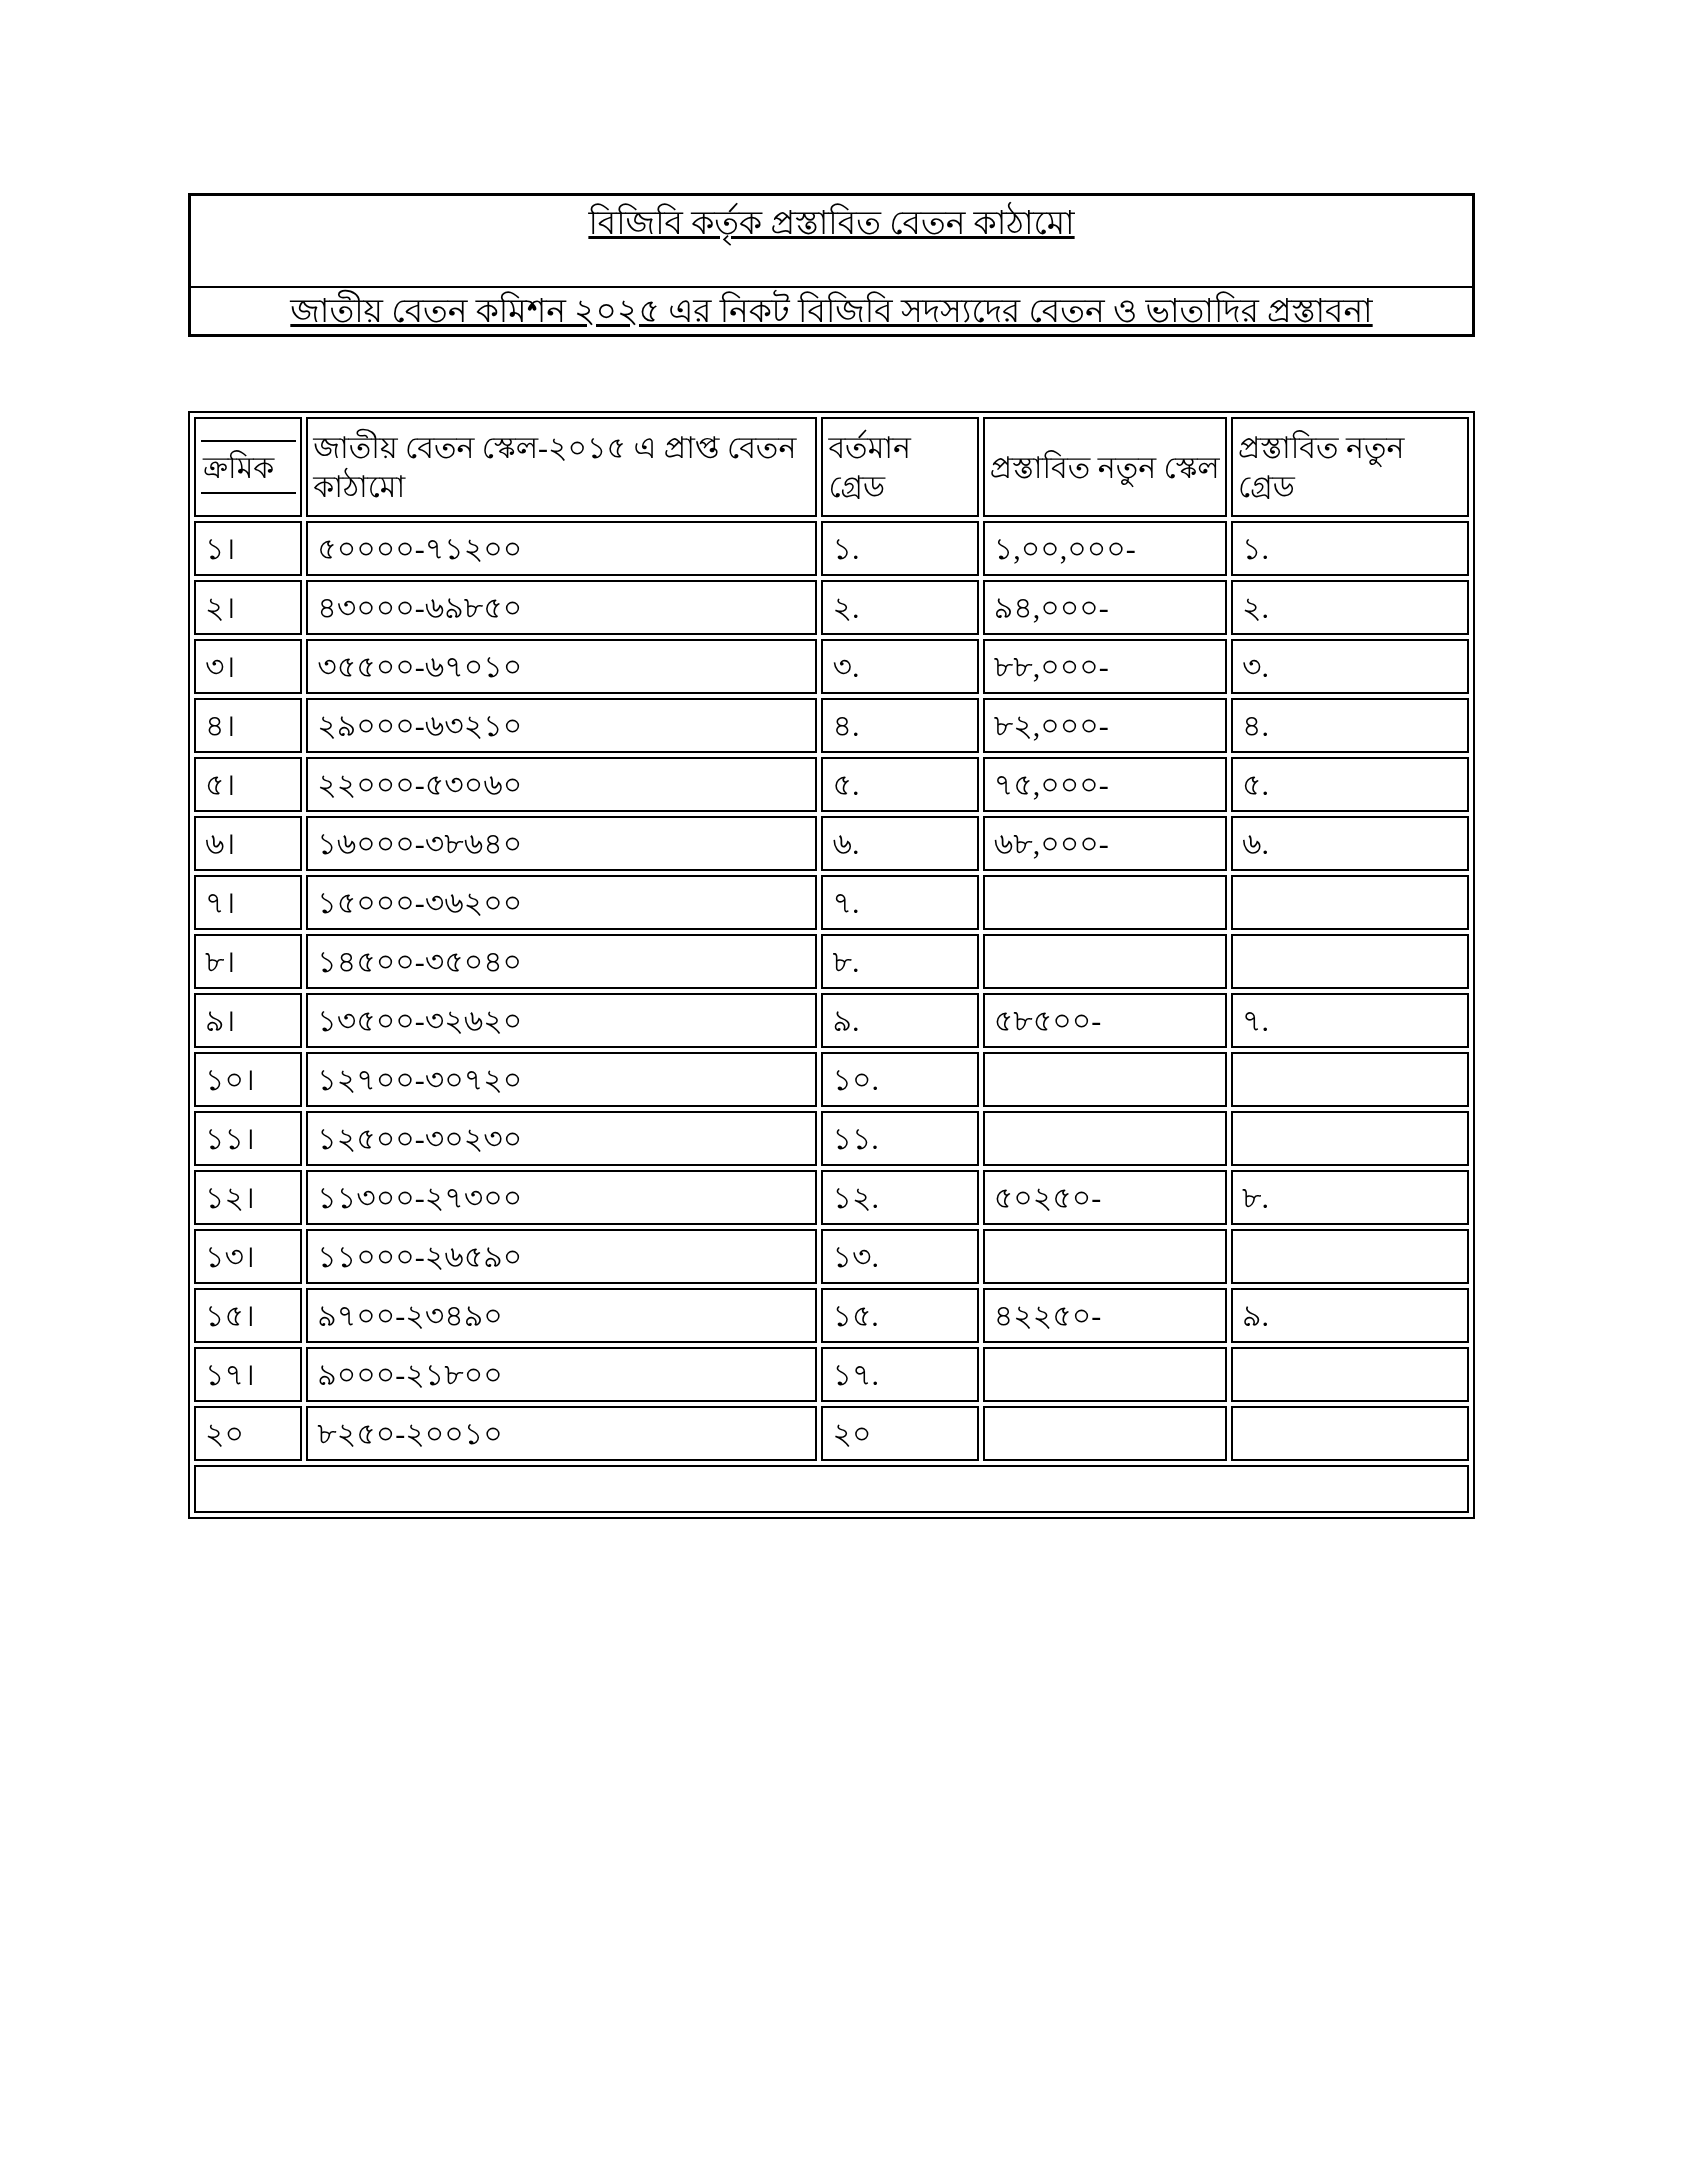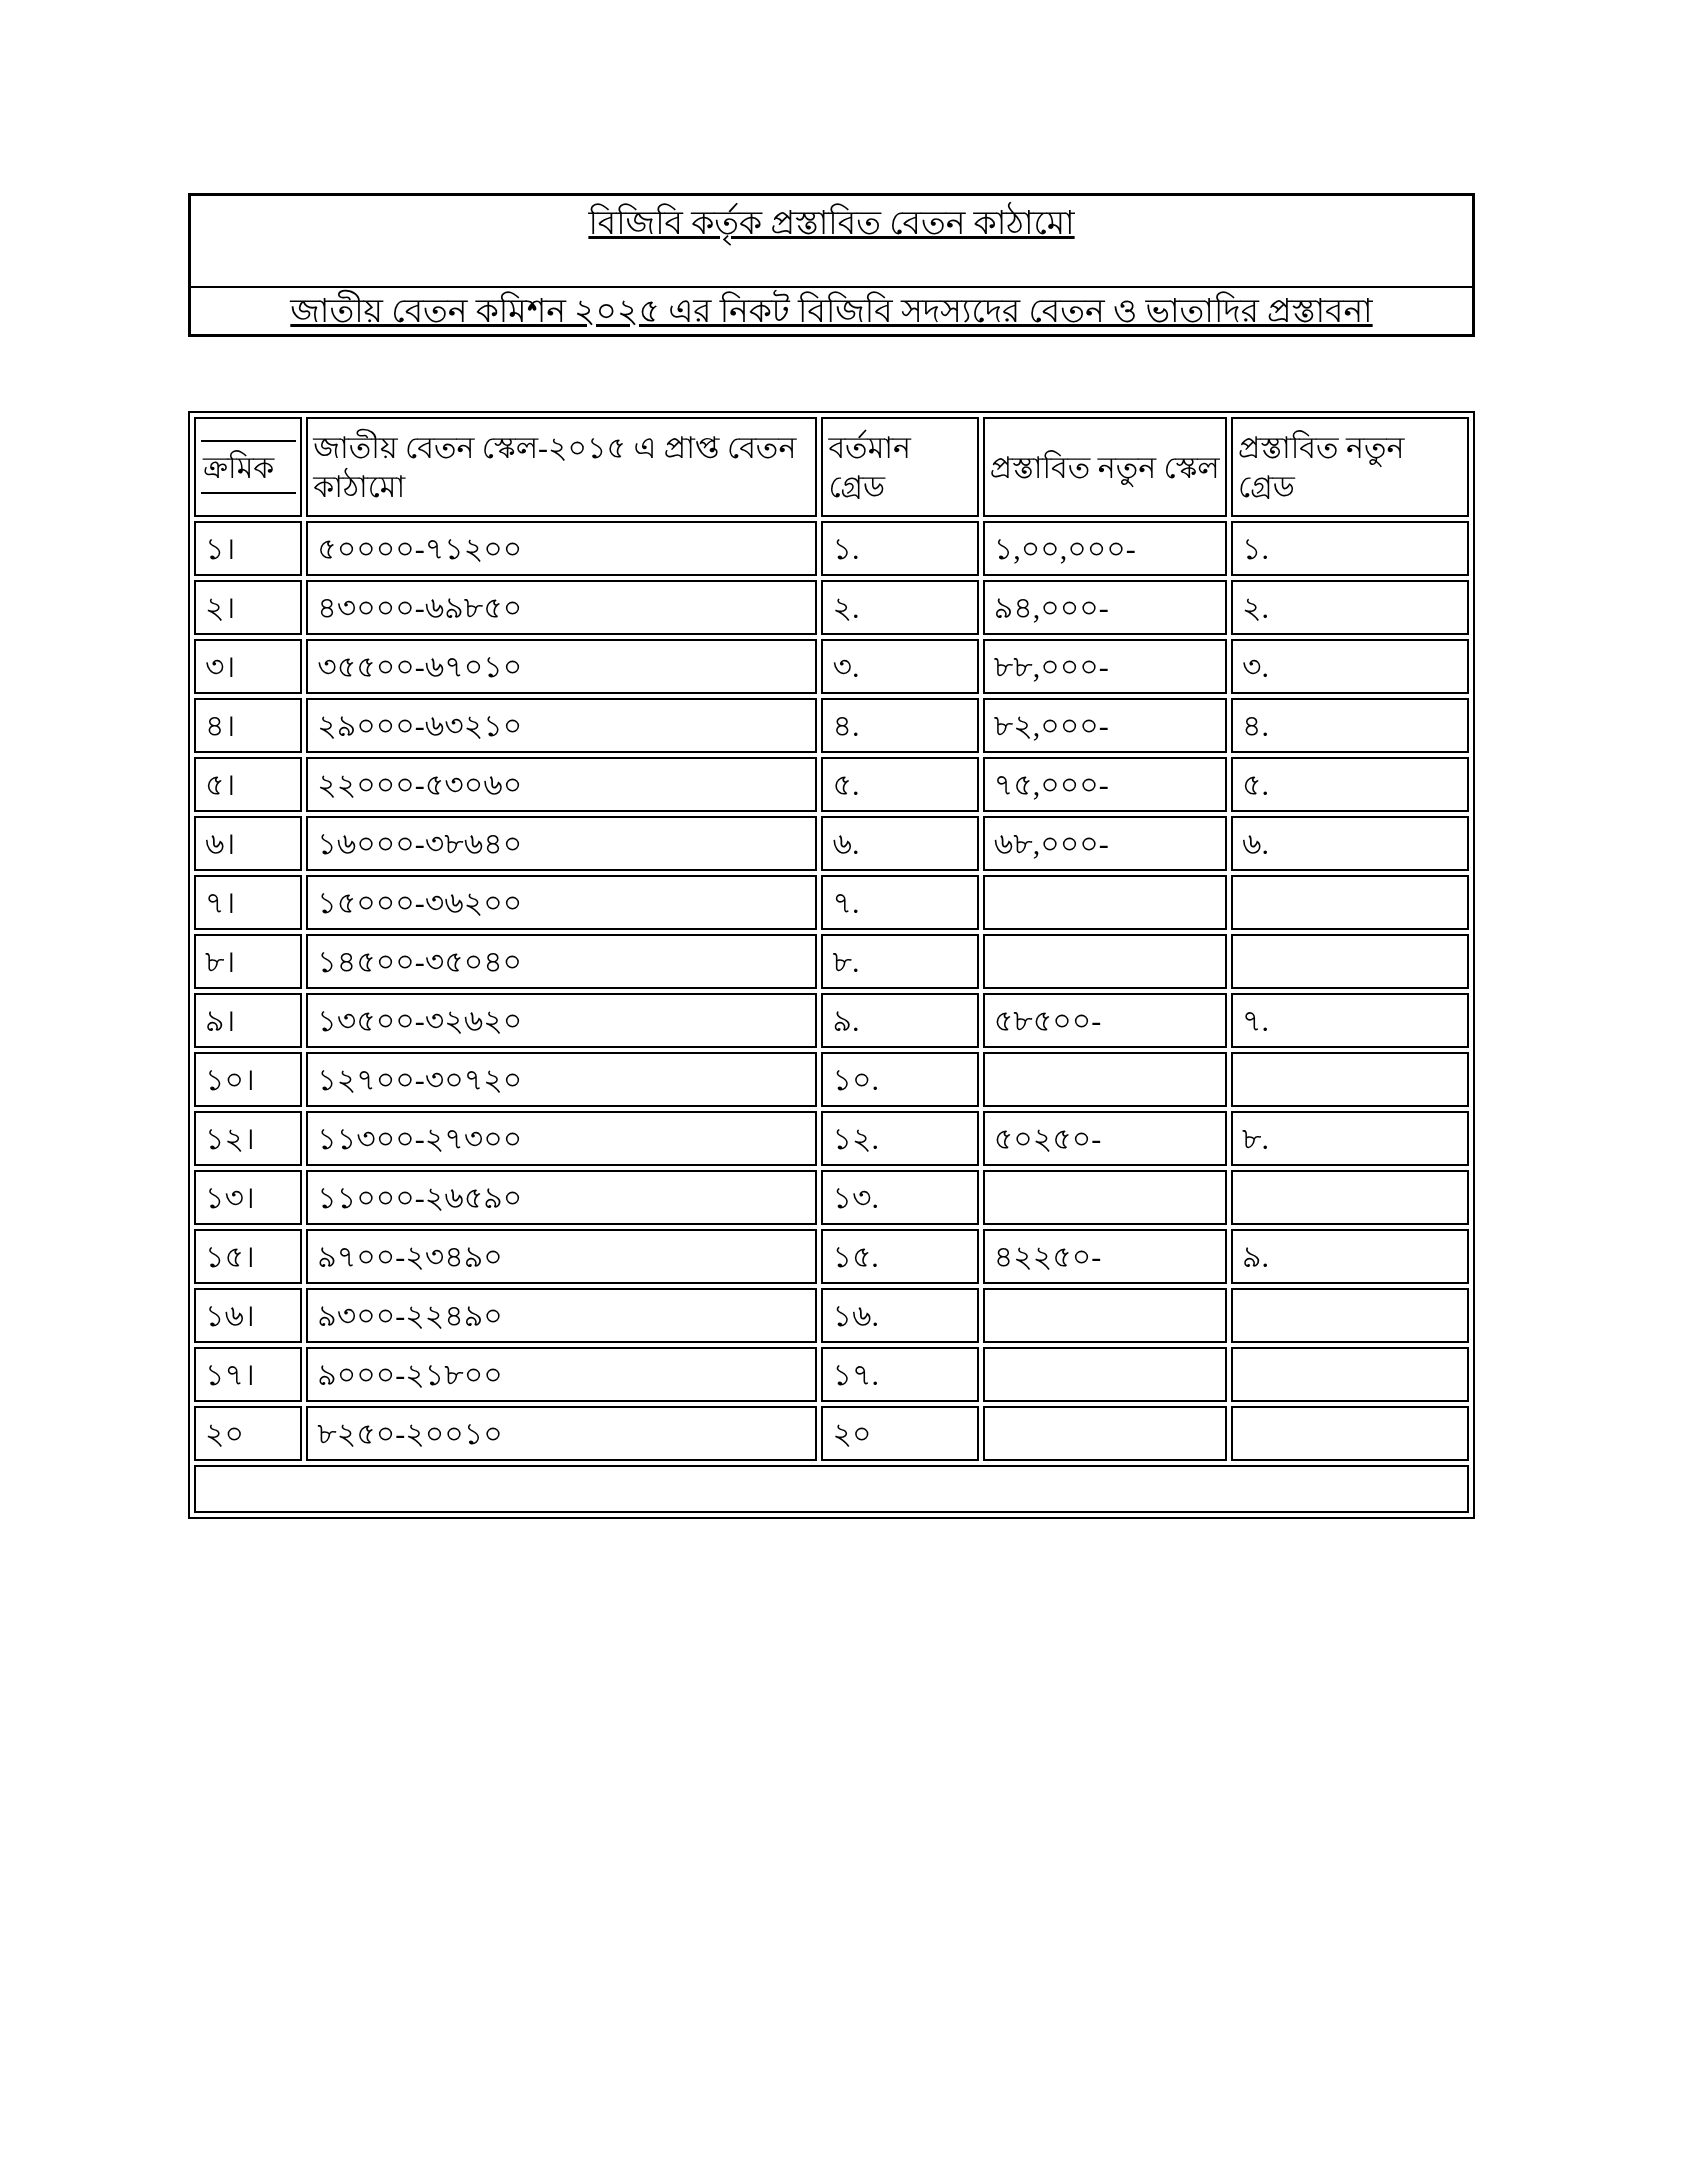--- a/index.html
+++ b/index.html
@@ -192,46 +192,46 @@
     <td>৭.</td>
   </tr>
         <tr>
     <td>১০।</td>
     <td>১২৭০০-৩০৭২০</td>
     <td>১০.</td>
     <td></td>
     <td></td>
   </tr>
         <tr>
+    <td>১১।</td>
+    <td>১২৫০০-৩০২৩০</td>
+    <td>১১.</td>
+    <td></td>
+    <td></td>
+  </tr>
+        <tr>
     <td>১২।</td>
     <td>১১৩০০-২৭৩০০</td>
     <td>১২.</td>
     <td>৫০২৫০-</td>
     <td>৮.</td>
   </tr>
         <tr>
     <td>১৩।</td>
     <td>১১০০০-২৬৫৯০</td>
     <td>১৩.</td>
     <td></td>
     <td></td>
   </tr>
         <tr>
     <td>১৫।</td>
     <td>৯৭০০-২৩৪৯০</td>
     <td>১৫.</td>
     <td>৪২২৫০-</td>
     <td>৯.</td>
-  </tr>
-        <tr>
-    <td>১৬।</td>
-    <td>৯৩০০-২২৪৯০</td>
-    <td>১৬.</td>
-    <td></td>
-    <td></td>
   </tr>
         <tr>
     <td>১৭।</td>
     <td>৯০০০-২১৮০০</td>
     <td>১৭.</td>
     <td></td>
     <td></td>
   </tr>
         <tr>
     <td>২০</td>

